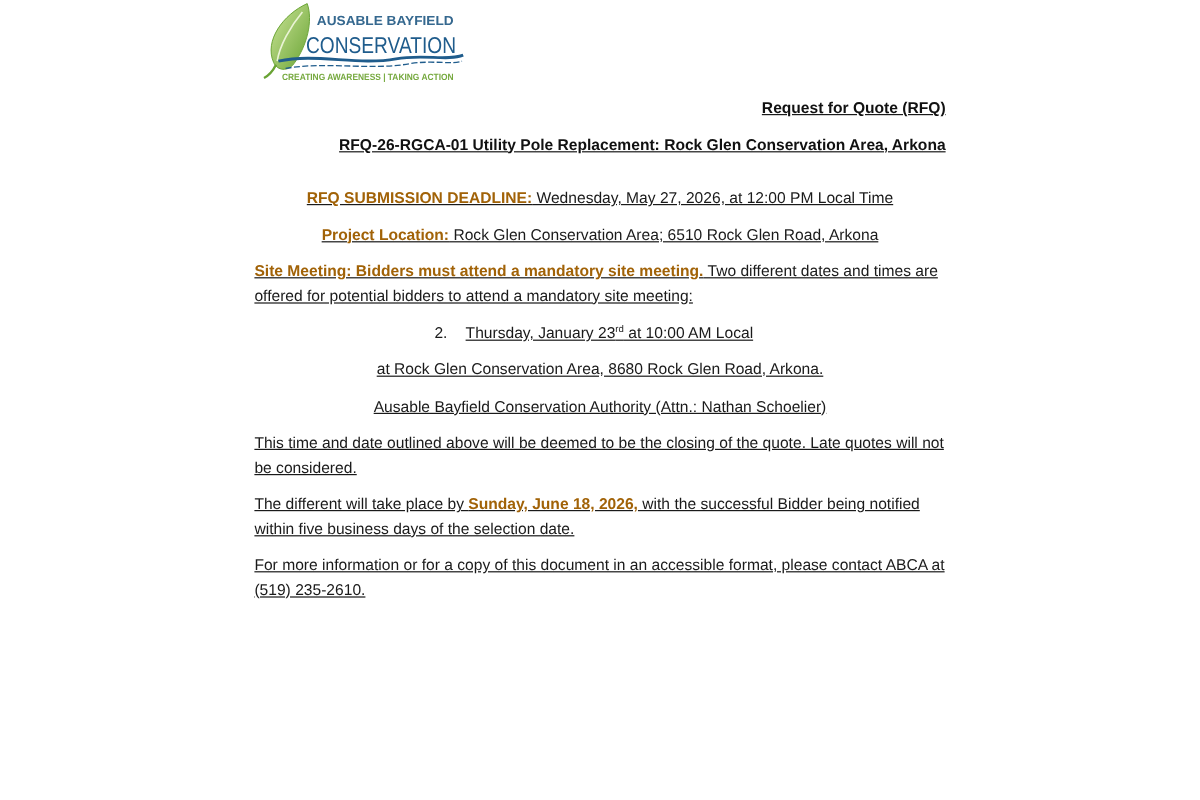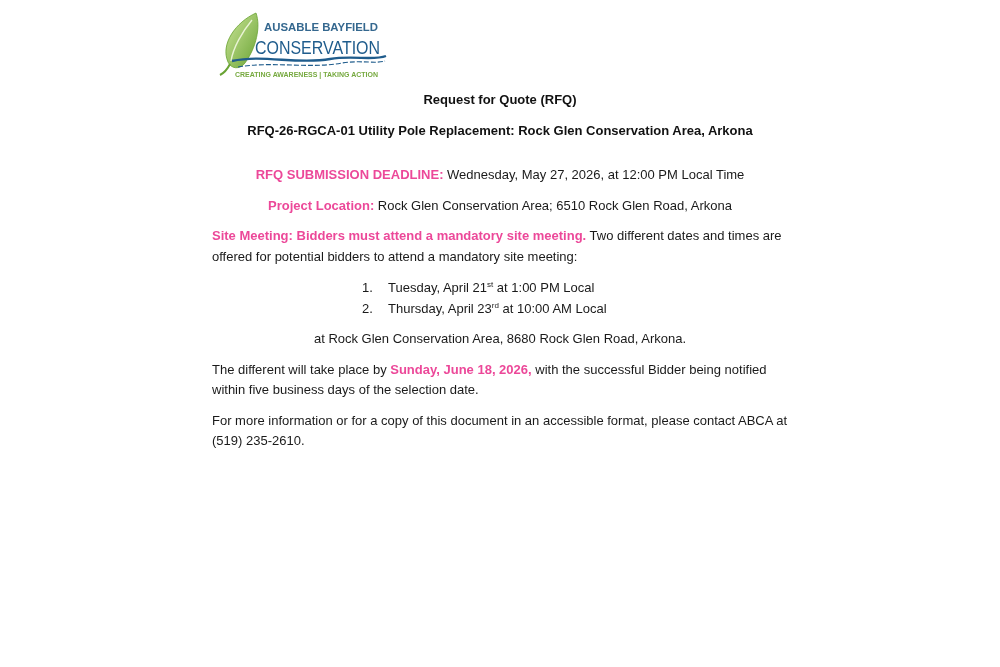--- a/index.html
+++ b/index.html
@@ -8,39 +8,40 @@
     height: 667px;
     background: #ffffff;
     overflow: hidden;
     position: relative;
     font-family: "Liberation Sans", "DejaVu Sans", sans-serif;
     color: #1a1a1a;
   }
   .content {
     width: 576px;
     margin: 0 auto;
-    padding-top: 12px;
+    padding-top: 2px;
     font-size: 13px;
     line-height: 20.5px;
+    text-decoration: underline;
   }
   .logo-wrap { margin-left: 6px; height: 68px; }
   .logo-wrap svg { display: block; }
   h1, h2 {
     font-size: 13px;
     line-height: 20.5px;
     font-weight: bold;
-    text-align: center;
+    text-align: right;
     margin: 0 0 10px 0;
     color: #111111;
   }
   h1 { margin-top: 10px; }
   p { margin: 0 0 10px 0; }
   .center { text-align: center; }
   .justify { text-align: justify; }
-  .bold { font-weight: bold; color: #ec4899; }
+  .bold { font-weight: bold; color: #a16207; }
   .deadline { margin-top: 24px; }
   .meeting-list { margin: 0 0 10px 150px; line-height: 21px; }
   .list-num { display: inline-block; width: 26px; }
   sup.ord { font-size: 8px; vertical-align: super; line-height: 0; }
 </style>
 </head>
 <body>
 
 <div class="page">
   <div class="content">
@@ -71,28 +72,29 @@
     <h1>Request for Quote (RFQ)</h1>
     <h2>RFQ-26-RGCA-01 Utility Pole Replacement: Rock Glen Conservation Area, Arkona</h2>
 
     <p class="center deadline"><span class="bold">RFQ SUBMISSION DEADLINE:</span><span> Wednesday, May 27, 2026, at 12:00 PM Local Time</span></p>
 
     <p class="center"><span class="bold">Project Location:</span><span> Rock Glen Conservation Area; 6510 Rock Glen Road, Arkona</span></p>
 
     <p><span class="bold">Site Meeting: Bidders must attend a mandatory site meeting.</span><span> Two different dates and times are offered for potential bidders to attend a mandatory site meeting:</span></p>
 
     <div class="meeting-list">
-      <div><span class="list-num">1.</span><span>Tuesday, April 21</span><sup class="ord">st</sup><span> at 1:00 PM Local</span></div>
-      <div><span class="list-num">2.</span><span>Thursday, April 23</span><sup class="ord">rd</sup><span> at 10:00 AM Local</span></div>
+      <div><span class="list-num">2.</span><span>Thursday, January 23</span><sup class="ord">rd</sup><span> at 10:00 AM Local</span></div>
     </div>
 
     <p class="center">at Rock Glen Conservation Area, 8680 Rock Glen Road, Arkona.</p>
 
 
+    <p class="center">Ausable Bayfield Conservation Authority (Attn.: Nathan Schoelier)</p>
 
+    <p>This time and date outlined above will be deemed to be the closing of the quote. Late quotes will not be considered.</p>
 
 
     <p><span>The different will take place by </span><span class="bold">Sunday, June 18, 2026,</span><span> with the successful Bidder being notified within five business days of the selection date.</span></p>
 
     <p>For more information or for a copy of this document in an accessible format, please contact ABCA at (519) 235-2610.</p>
 
   </div>
 </div>
 
 </body></html>

